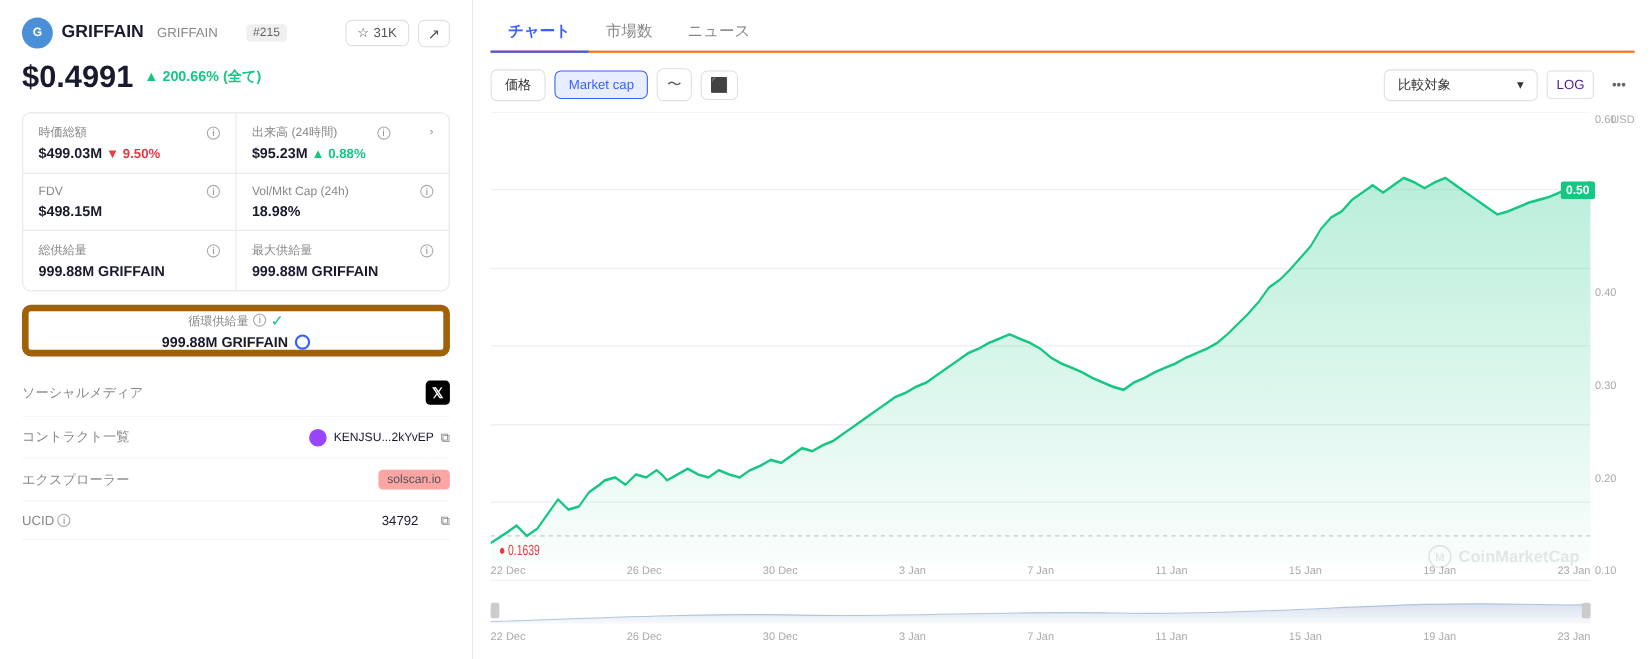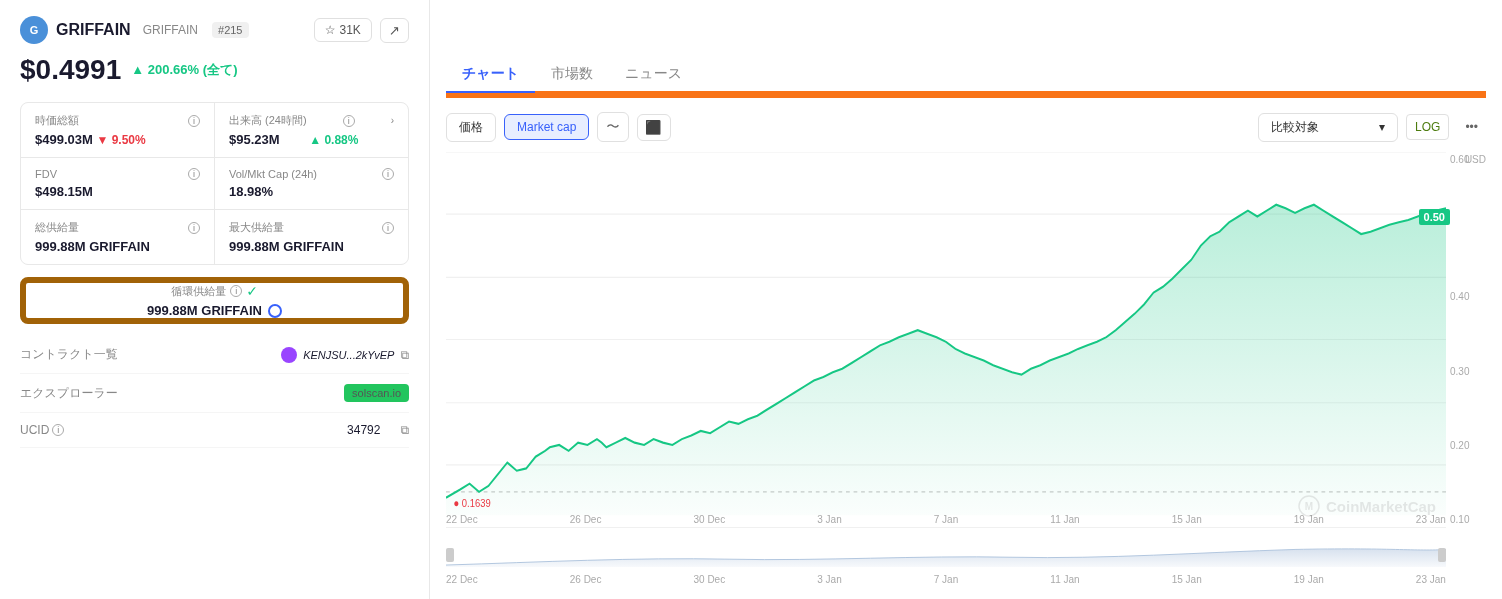--- a/index.html
+++ b/index.html
@@ -7,72 +7,72 @@
     
     .container { display: flex; width: 1502px; height: 599px; }
     
     
     .left-panel { width: 430px; min-width: 430px; padding: 16px 20px; border-right: 1px solid #e8e8e8; overflow-y: auto; }
     
     .coin-header { display: flex; align-items: center; gap: 8px; margin-bottom: 10px; }
     .coin-logo { width: 28px; height: 28px; background: #4a90d9; border-radius: 50%; display: flex; align-items: center; justify-content: center; color: white; font-weight: bold; font-size: 11px; }
     .coin-name { font-size: 16px; font-weight: 700; }
     .coin-ticker { font-size: 12px; color: #888; margin-left: 4px; }
-    .coin-rank { background: #f0f0f0; color: #666; font-size: 11px; padding: 2px 6px; border-radius: 4px; margin-left: 6px; }
+    .coin-rank { background: #f0f0f0; color: #666; font-size: 11px; padding: 2px 6px; border-radius: 4px; margin-left: 18px; }
     .header-actions { margin-left: auto; display: flex; gap: 8px; align-items: center; }
     .star-btn { display: flex; align-items: center; gap: 4px; border: 1px solid #e0e0e0; border-radius: 6px; padding: 4px 10px; cursor: pointer; font-size: 12px; color: #555; background: white; }
     .share-btn { border: 1px solid #e0e0e0; border-radius: 6px; padding: 4px 8px; cursor: pointer; background: white; color: #555; }
     
     .price-row { display: flex; align-items: center; gap: 10px; margin-bottom: 16px; }
     .price { font-size: 28px; font-weight: 700; }
     .price-change { color: #16c784; font-size: 13px; font-weight: 600; }
     
     .stats-grid { display: grid; grid-template-columns: 1fr 1fr; gap: 1px; background: #e8e8e8; border: 1px solid #e8e8e8; border-radius: 8px; overflow: hidden; margin-bottom: 12px; }
     .stat-cell { background: white; padding: 10px 14px; }
     .stat-label { font-size: 11px; color: #888; margin-bottom: 4px; display: flex; align-items: center; gap: 3px; justify-content: space-between; }
     .stat-value { font-size: 13px; font-weight: 600; }
     .stat-change-red { color: #ea3943; font-size: 12px; }
-    .stat-change-green { color: #16c784; font-size: 12px; margin-left: 26px; }
+    .stat-change-green { color: #16c784; font-size: 12px; }
     .info-icon { width: 12px; height: 12px; border-radius: 50%; border: 1px solid #aaa; display: inline-flex; align-items: center; justify-content: center; font-size: 9px; color: #888; cursor: pointer; }
     .arrow-icon { font-size: 10px; color: #888; cursor: pointer; }
     
     .supply-row { text-align: center; padding: 0; border: 6px solid #a16207; border-radius: 8px; margin-bottom: 12px; }
     .supply-label { font-size: 11px; color: #888; display: flex; align-items: center; justify-content: center; gap: 4px; margin-bottom: 4px; }
     .supply-value { font-size: 13px; font-weight: 600; display: flex; align-items: center; justify-content: center; gap: 6px; }
     .check-icon { color: #16c784; font-size: 14px; }
     .circle-icon { width: 14px; height: 14px; border-radius: 50%; border: 2px solid #3861fb; display: inline-block; cursor: pointer; }
     
     .info-section { margin-bottom: 10px; }
     .info-row { display: flex; align-items: center; padding: 10px 0; border-bottom: 1px solid #f5f5f5; }
     .info-row-label { font-size: 12px; color: #888; width: 120px; min-width: 120px; }
     .info-row-value { margin-left: auto; display: flex; align-items: center; gap: 6px; }
     .link-btn { display: flex; align-items: center; gap: 5px; border: 1px solid #e0e0e0; border-radius: 6px; padding: 4px 10px; cursor: pointer; font-size: 11px; color: #333; background: white; text-decoration: none; }
     .contract-logo { width: 16px; height: 16px; background: #9945ff; border-radius: 50%; }
-    .solscan-badge { background: #22c55e; border-radius: 4px; padding: 3px 8px; font-size: 11px; color: #555; cursor: pointer; }
+    .solscan-badge { background: #fca5a5; border-radius: 4px; padding: 3px 8px; font-size: 11px; color: #555; cursor: pointer; }
     .wallet-icons { display: flex; gap: 6px; align-items: center; }
     .wallet-icon { width: 24px; height: 24px; border-radius: 50%; display: flex; align-items: center; justify-content: center; font-size: 11px; color: white; cursor: pointer; }
     .copy-icon { cursor: pointer; color: #888; font-size: 12px; }
     .ucid-value { display: flex; align-items: center; gap: 20px; font-size: 12px; font-weight: 500; }
     
     
     .right-panel { flex: 1; display: flex; flex-direction: column; padding: 12px 16px; }
     
-    .tab-bar { display: flex; gap: 0; border-bottom: 7px solid #f97316; margin-bottom: 14px; margin-top: 45px; }
+    .tab-bar { display: flex; gap: 0; border-bottom: 2px solid #f97316; margin-bottom: 14px; }
     .tab { padding: 8px 16px; font-size: 14px; cursor: pointer; color: #888; border-bottom: 2px solid transparent; margin-bottom: -2px; }
     .tab.active { color: #3861fb; border-bottom: 2px solid #3861fb; font-weight: 600; }
     
     .chart-controls { display: flex; align-items: center; gap: 8px; margin-bottom: 10px; }
     .ctrl-btn { border: 1px solid #e0e0e0; border-radius: 6px; padding: 5px 12px; font-size: 12px; cursor: pointer; background: white; color: #333; }
     .ctrl-btn.active { background: #e8eeff; color: #3861fb; border-color: #3861fb; }
     .ctrl-icon { border: 1px solid #e0e0e0; border-radius: 6px; padding: 5px 8px; cursor: pointer; background: white; color: #666; }
     .compare-select { margin-left: auto; display: flex; align-items: center; border: 1px solid #e0e0e0; border-radius: 6px; padding: 5px 12px; cursor: pointer; background: white; font-size: 12px; color: #333; gap: 60px; }
     .time-btns { display: flex; gap: 2px; }
     .time-btn { padding: 5px 8px; font-size: 12px; cursor: pointer; color: #666; border-radius: 4px; background: white; border: none; }
     .time-btn.active { background: #e8eeff; color: #3861fb; font-weight: 600; }
-    .log-btn { padding: 5px 8px; font-size: 12px; cursor: pointer; color: #4d7c0f; border-radius: 4px; background: white; border: 1px solid #e0e0e0; }
+    .log-btn { padding: 5px 8px; font-size: 12px; cursor: pointer; color: #4c1d95; border-radius: 4px; background: white; border: 1px solid #e0e0e0; }
     .more-btn { padding: 5px 8px; font-size: 12px; cursor: pointer; color: #666; border-radius: 4px; background: white; border: none; }
     
     .chart-area { flex: 1; position: relative; background: white; }
   </style>
 </head>
 <body>
 
 <div class="container">
 
   <div class="left-panel">
@@ -157,26 +157,34 @@
         <span class="check-icon">✓</span>
       </div>
       <div class="supply-value">
         <span>999.88M GRIFFAIN</span>
         <span class="circle-icon"></span>
       </div>
     </div>
 
     <div class="info-section">
 
+      <div class="info-row">
+        <span class="info-row-label">ソーシャルメディア</span>
+        <div class="info-row-value">
+          <div style="width:22px;height:22px;background:#000;border-radius:4px;display:flex;align-items:center;justify-content:center;cursor:pointer;">
+            <span style="color:white;font-size:13px;font-weight:bold;">𝕏</span>
+          </div>
+        </div>
+      </div>
 
       <div class="info-row">
         <span class="info-row-label">コントラクト一覧</span>
         <div class="info-row-value">
           <div class="contract-logo"></div>
-          <span style="font-size:11px;font-style:italic;">KENJSU...2kYvEP</span>
+          <span style="font-size:11px;">KENJSU...2kYvEP</span>
           <span class="copy-icon">⧉</span>
         </div>
       </div>
 
       <div class="info-row">
         <span class="info-row-label">エクスプローラー</span>
         <div class="info-row-value">
           <span class="solscan-badge">solscan.io</span>
         </div>
       </div>

